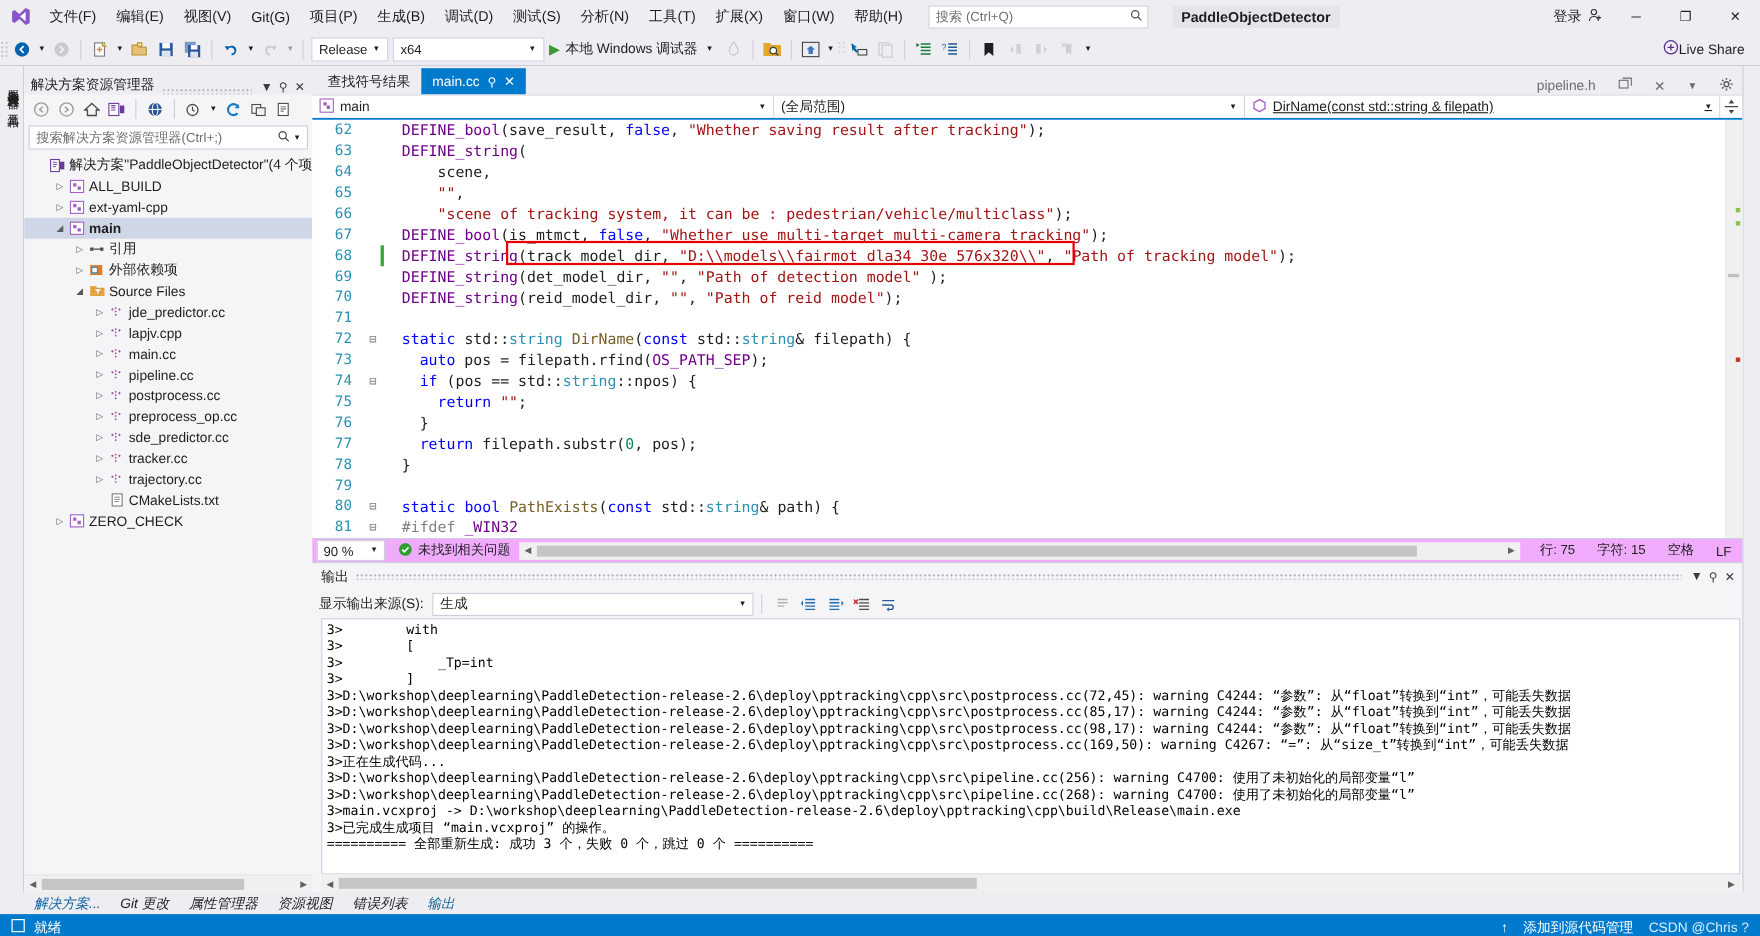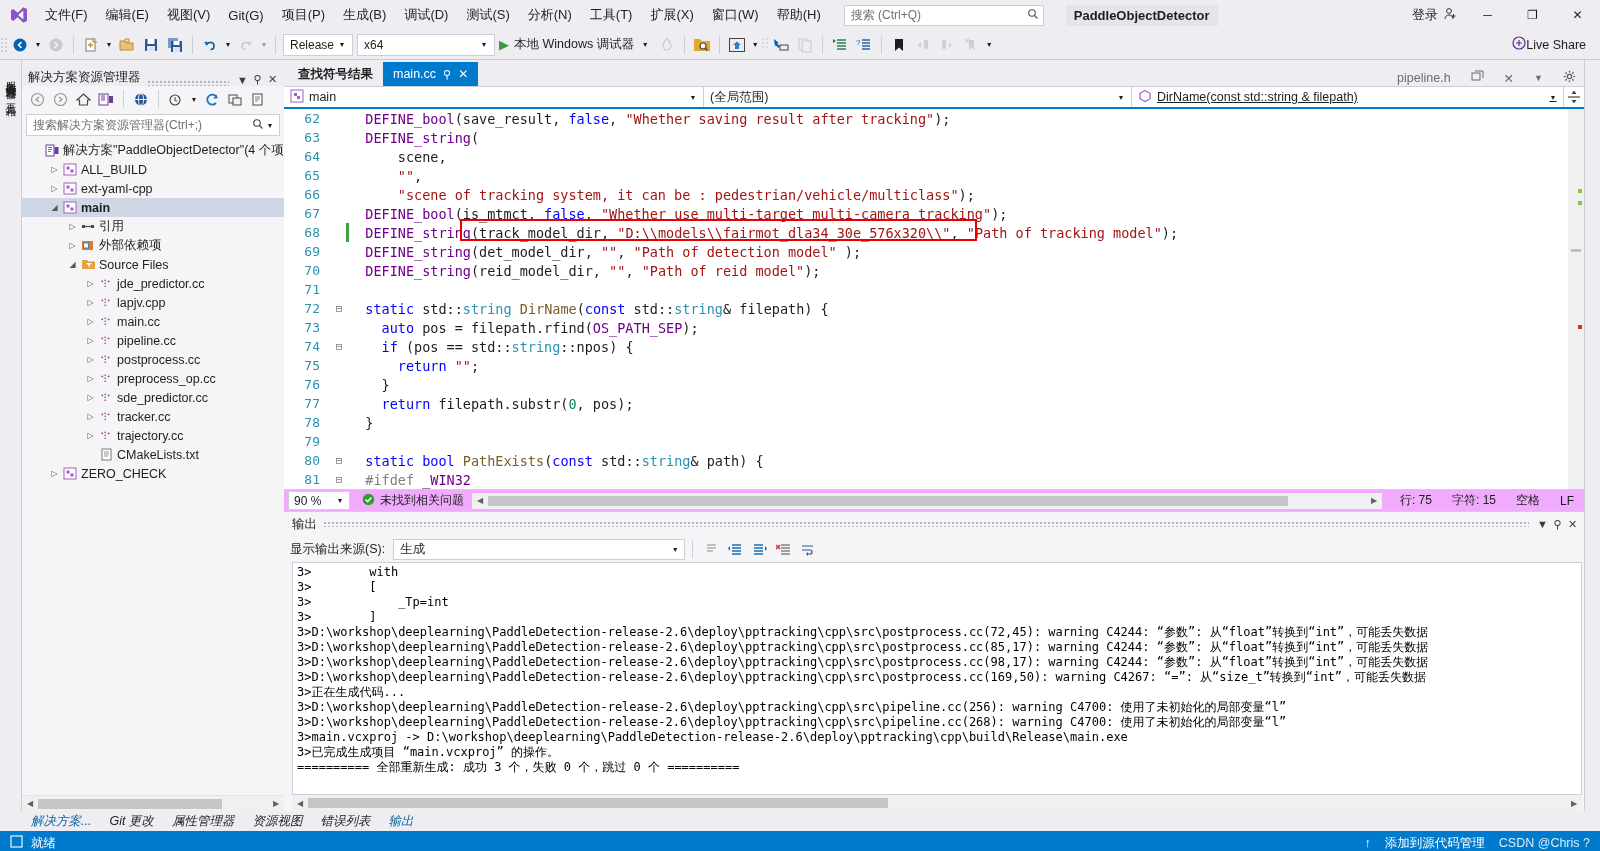--- a/index.html
+++ b/index.html
@@ -108,21 +108,21 @@
   .sh-thumb { height: 10px; background: #c5c5c5; }
 
   
   .main { flex: 1; display: flex; flex-direction: column; min-width: 0; }
 
   .tabstrip { height: 26px; display: flex; align-items: flex-end; background: #eeeef2; padding-left: 4px; }
   .tab {
     height: 24px; display: flex; align-items: center; gap: 7px;
     padding: 0 10px; font-size: 12.5px; white-space: nowrap;
   }
-  .tab.inactive { color: #1e1e1e; font-weight: bold; }
+  .tab.inactive { color: #1e1e1e; }
   .tab.active { background: #007acc; color: #fff; }
   .tab .pin { font-size: 11px; }
   .tab .x { font-size: 12px; }
   .tabstrip-right { margin-left: auto; display: flex; align-items: center; gap: 20px; padding-right: 8px;
     font-size: 12.5px; color: #6d6d6d; }
 
   .navbar {
     height: 23px; display: flex; align-items: stretch; background: #fff;
     border-top: 1px solid #cccedb; border-bottom: 2px solid #007acc;
   }

